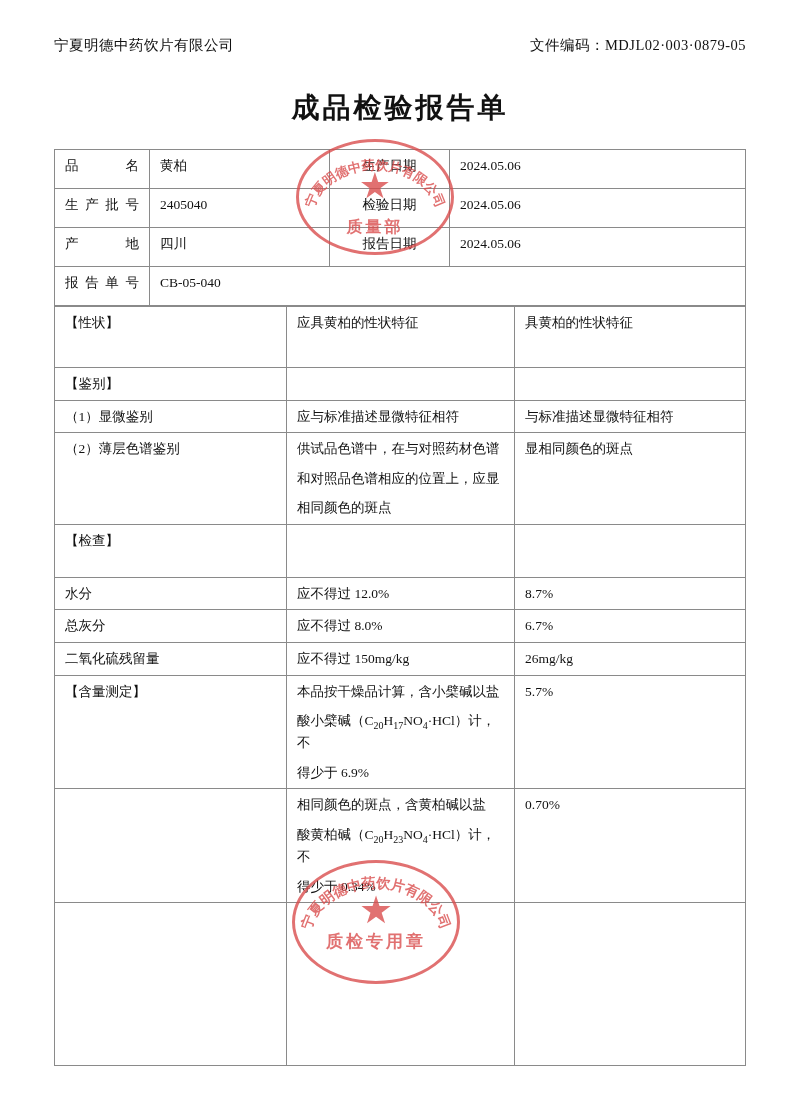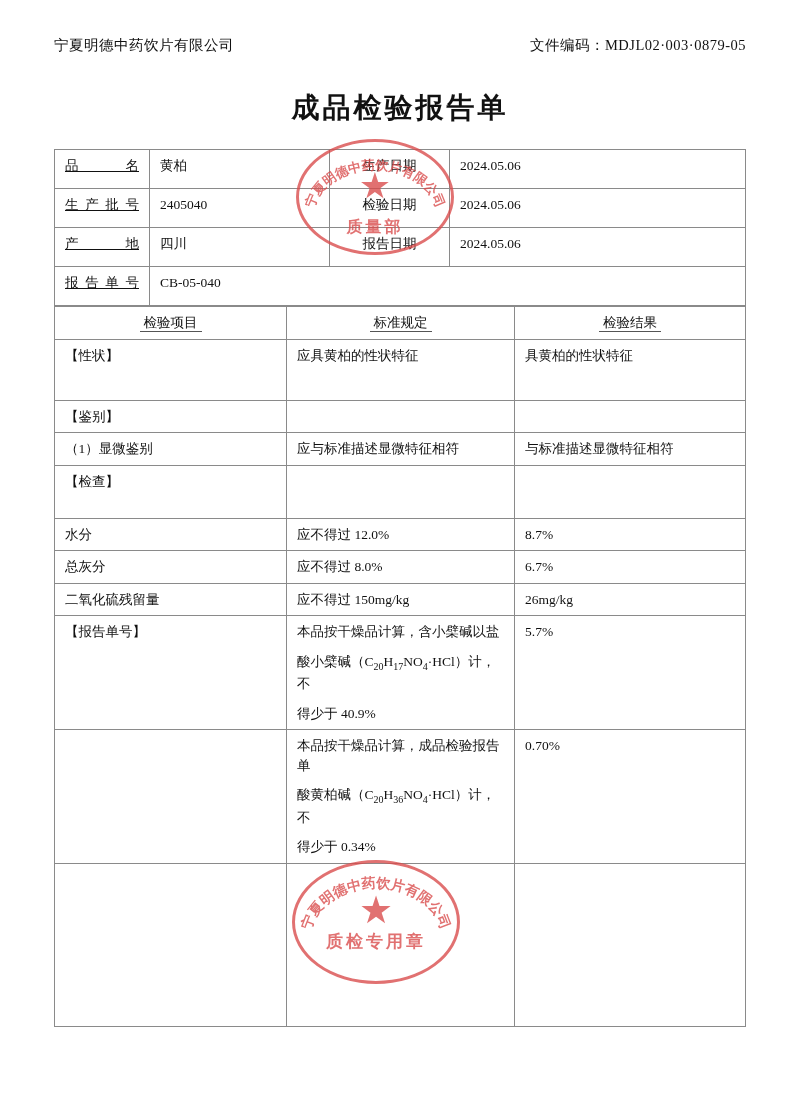--- a/index.html
+++ b/index.html
@@ -61,21 +61,20 @@
   }
   .lbl {
     text-align: left;
     white-space: nowrap;
   }
   .lbl-spread {
     display: inline-block;
     width: 74px;
     text-align: justify;
     text-align-last: justify;
-    text-decoration: underline;
   }
   td.center-label {
     text-align: center;
     white-space: nowrap;
   }
   .col-head {
     text-align: center;
     padding-top: 12px;
     padding-bottom: 12px;
   }
@@ -195,44 +194,48 @@
     </tbody>
   </table>
 
   <table class="report">
     <colgroup>
       <col style="width:232px">
       <col style="width:228px">
       <col style="width:unset">
     </colgroup>
     <tbody>
-      <tr>
-        <td class="col-head"><span>检验项目</span></td>
-        <td class="col-head"><span>标准规定</span></td>
-        <td class="col-head"><span>检验结果</span></td>
-      </tr>
 
       <tr>
         <td style="height:48px">【性状】</td>
         <td>应具黄柏的性状特征</td>
         <td>具黄柏的性状特征</td>
       </tr>
 
       <tr>
         <td>【鉴别】</td>
         <td></td>
         <td></td>
       </tr>
 
       <tr>
         <td>（1）显微鉴别</td>
         <td>应与标准描述显微特征相符</td>
         <td>与标准描述显微特征相符</td>
       </tr>
 
+      <tr>
+        <td>（2）薄层色谱鉴别</td>
+        <td class="cell-lines">
+          <div>供试品色谱中，在与对照药材色谱</div>
+          <div>和对照品色谱相应的位置上，应显</div>
+          <div>相同颜色的斑点</div>
+        </td>
+        <td>显相同颜色的斑点</td>
+      </tr>
 
       <tr>
         <td style="height:40px">【检查】</td>
         <td></td>
         <td></td>
       </tr>
 
       <tr>
         <td>水分</td>
         <td>应不得过 12.0%</td>
@@ -243,34 +246,34 @@
         <td>应不得过 8.0%</td>
         <td>6.7%</td>
       </tr>
       <tr>
         <td>二氧化硫残留量</td>
         <td>应不得过 150mg/kg</td>
         <td>26mg/kg</td>
       </tr>
 
       <tr>
-        <td>【报告单号】</td>
+        <td>【含量测定】</td>
         <td class="cell-lines">
           <div>本品按干燥品计算，含小檗碱以盐</div>
           <div>酸小檗碱（C<sub>20</sub>H<sub>17</sub>NO<sub>4</sub>·HCl）计，不</div>
-          <div>得少于 40.9%</div>
+          <div>得少于 6.9%</div>
         </td>
         <td>5.7%</td>
       </tr>
 
       <tr>
         <td></td>
         <td class="cell-lines">
-          <div>本品按干燥品计算，成品检验报告单</div>
-          <div>酸黄柏碱（C<sub>20</sub>H<sub>36</sub>NO<sub>4</sub>·HCl）计，不</div>
+          <div>相同颜色的斑点，含黄柏碱以盐</div>
+          <div>酸黄柏碱（C<sub>20</sub>H<sub>23</sub>NO<sub>4</sub>·HCl）计，不</div>
           <div>得少于 0.34%</div>
         </td>
         <td>0.70%</td>
       </tr>
 
       <tr class="blank-tall">
         <td></td>
         <td></td>
         <td></td>
       </tr>

